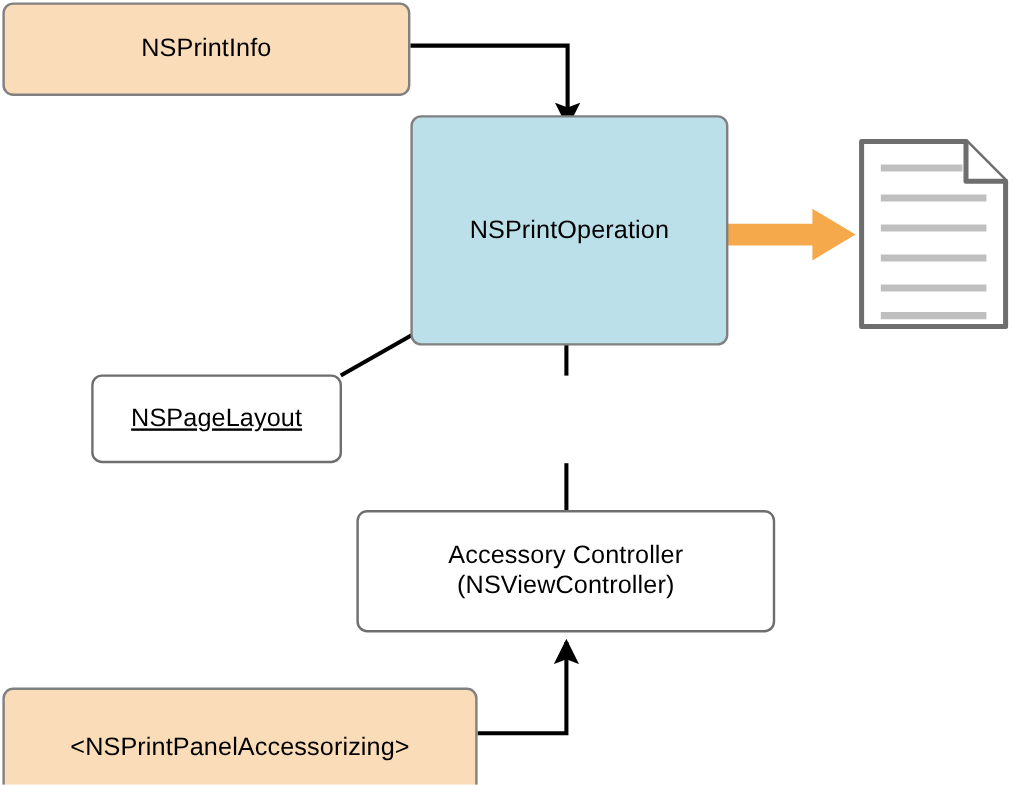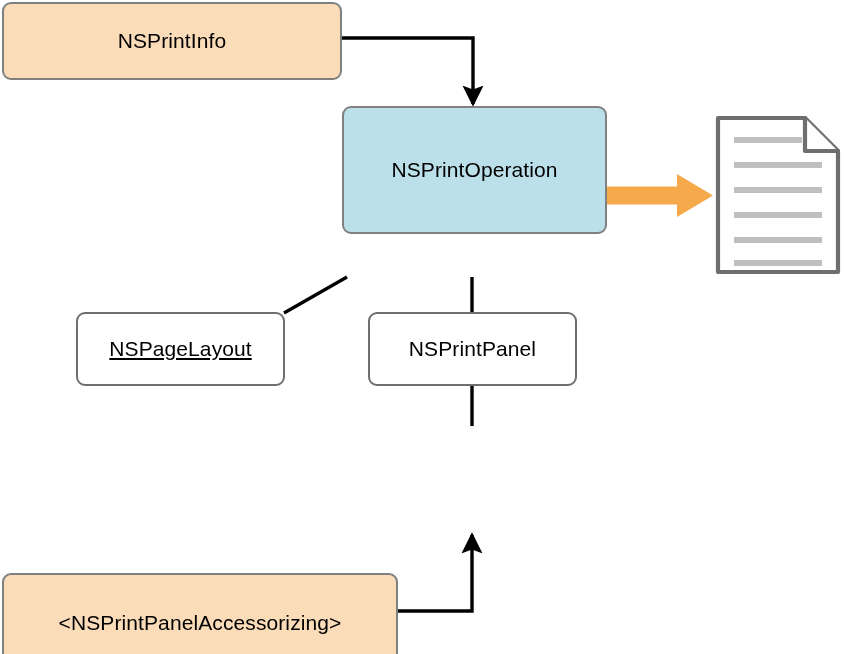--- a/index.html
+++ b/index.html
@@ -106,30 +106,31 @@
         <line x1="19" y1="125" x2="107" y2="125"></line>
         <line x1="19" y1="148" x2="107" y2="148"></line>
       </g>
     </svg>
   </div>
 
   <div class="node orange" style="left:2px; top:2px; width:340px; height:78px;">
     <span class="node-label">NSPrintInfo</span>
   </div>
 
-  <div class="node blue" style="left:342px; top:106px; width:265px; height:128px;text-align:right;">
+  <div class="node blue" style="left:342px; top:96px; width:265px; height:192px;text-align:right;">
     <span class="node-label">NSPrintOperation</span>
   </div>
 
   <div class="node plain" style="left:76px; top:312px; width:209px; height:74px;text-decoration:underline;">
     <span class="node-label">NSPageLayout</span>
   </div>
 
-  <div class="node plain" style="left:368px; top:312px; width:209px; height:74px;">
-    <span class="node-label">NSPrintPanel</span>
+
+  <div class="node plain" style="left:297px; top:425px; width:349px; height:102px;">
+    <span class="node-label">Accessory Controller
+(NSViewController)</span>
   </div>
-
 
   <div class="node orange" style="left:2px; top:573px; width:396px; height:101px;">
     <span class="node-label">&lt;NSPrintPanelAccessorizing&gt;</span>
   </div>
 
 </div>
 
 </body></html>

